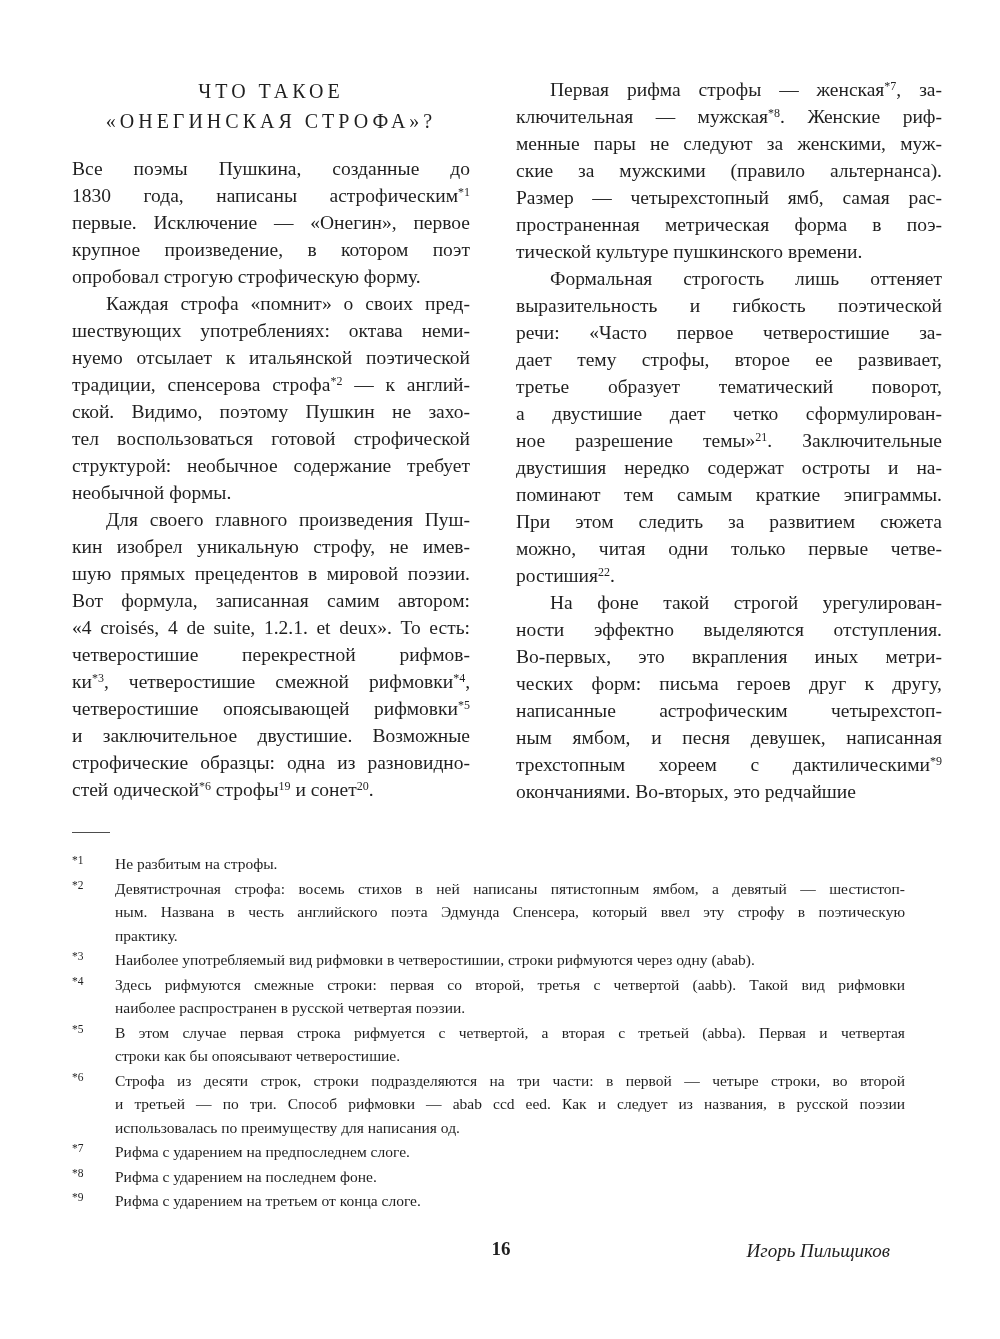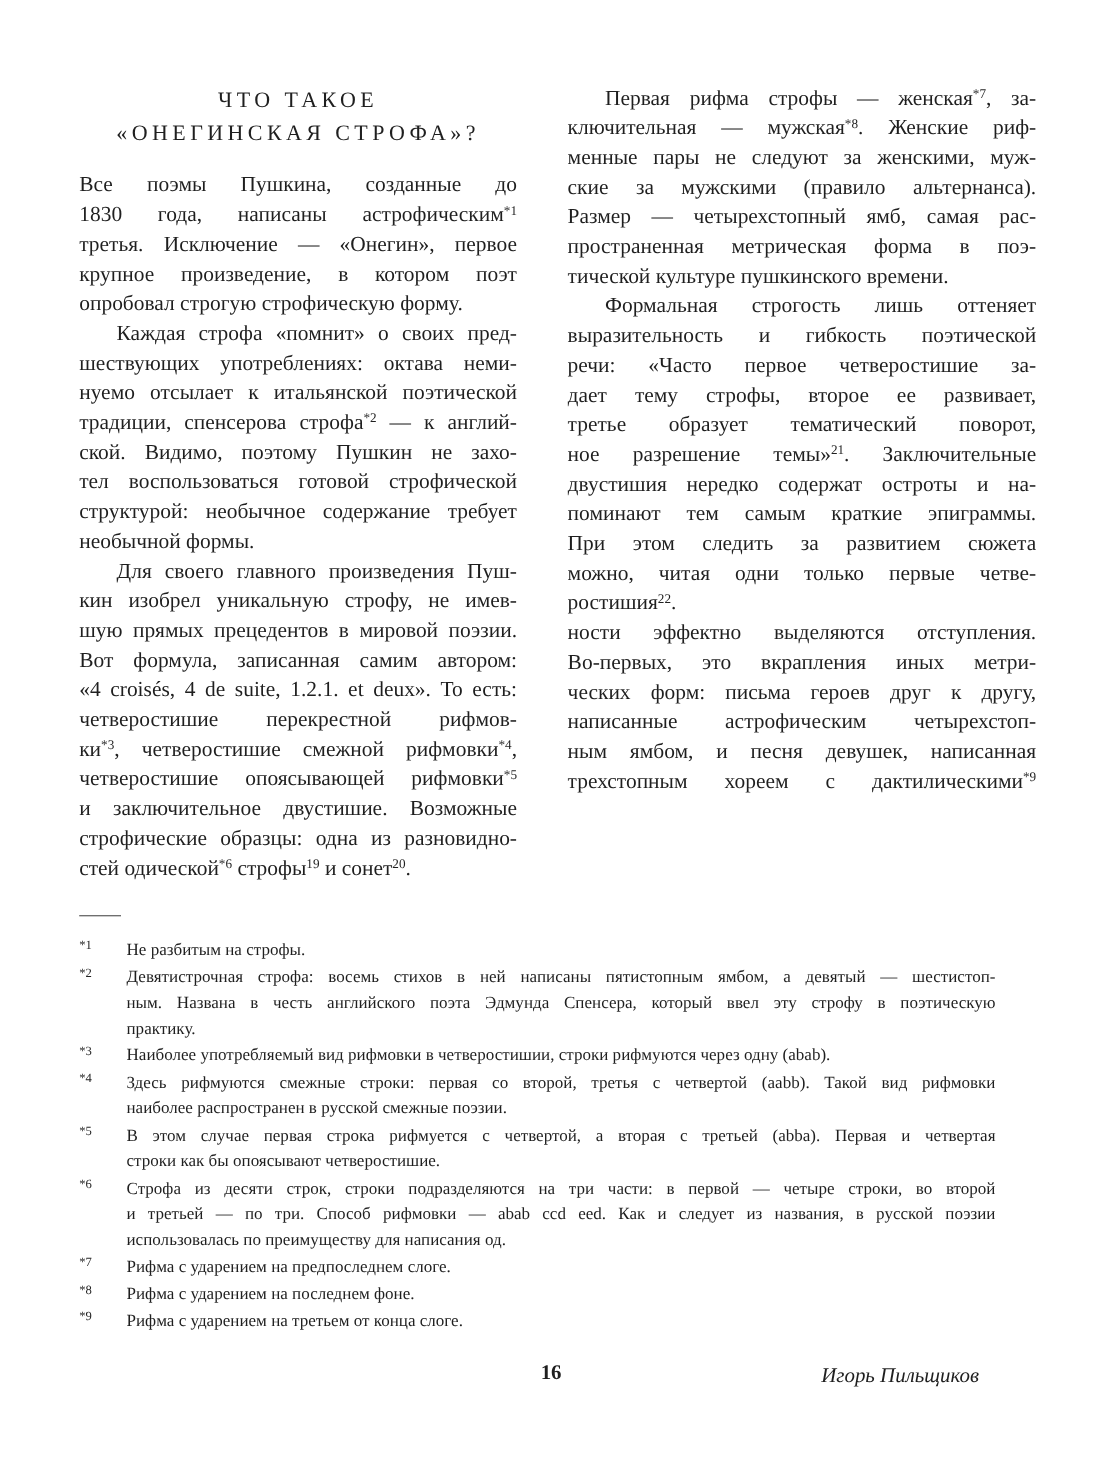--- a/index.html
+++ b/index.html
@@ -48,21 +48,21 @@
 
   <div class="columns">
     <div class="col-left">
       <div class="title">
         <div class="title-line">ЧТО ТАКОЕ</div>
         <div class="title-line">«ОНЕГИНСКАЯ СТРОФА»?</div>
       </div>
       <div class="col-body" id="col-left-body">
           <div class="line">Все поэмы Пушкина, созданные до</div>
           <div class="line">1830 года, написаны астрофическим<span class="sup">*1</span></div>
-          <div class="line">третья. Исключение — «Онегин», первое</div>
+          <div class="line">первые. Исключение — «Онегин», первое</div>
           <div class="line">крупное произведение, в котором поэт</div>
           <div class="line last">опробовал строгую строфическую форму.</div>
           <div class="line indent">Каждая строфа «помнит» о своих пред-</div>
           <div class="line">шествующих употреблениях: октава неми-</div>
           <div class="line">нуемо отсылает к итальянской поэтической</div>
           <div class="line">традиции, спенсерова строфа<span class="sup">*2</span> — к англий-</div>
           <div class="line">ской. Видимо, поэтому Пушкин не захо-</div>
           <div class="line">тел воспользоваться готовой строфической</div>
           <div class="line">структурой: необычное содержание требует</div>
           <div class="line last">необычной формы.</div>
@@ -86,32 +86,35 @@
           <div class="line">менные пары не следуют за женскими, муж-</div>
           <div class="line">ские за мужскими (правило альтернанса).</div>
           <div class="line">Размер — четырехстопный ямб, самая рас-</div>
           <div class="line">пространенная метрическая форма в поэ-</div>
           <div class="line last">тической культуре пушкинского времени.</div>
           <div class="line indent">Формальная строгость лишь оттеняет</div>
           <div class="line">выразительность и гибкость поэтической</div>
           <div class="line">речи: «Часто первое четверостишие за-</div>
           <div class="line">дает тему строфы, второе ее развивает,</div>
           <div class="line">третье образует тематический поворот,</div>
+          <div class="line">а двустишие дает четко сформулирован-</div>
           <div class="line">ное разрешение темы»<span class="sup">21</span>. Заключительные</div>
           <div class="line">двустишия нередко содержат остроты и на-</div>
           <div class="line">поминают тем самым краткие эпиграммы.</div>
           <div class="line">При этом следить за развитием сюжета</div>
           <div class="line">можно, читая одни только первые четве-</div>
           <div class="line last">ростишия<span class="sup">22</span>.</div>
+          <div class="line indent">На фоне такой строгой урегулирован-</div>
           <div class="line">ности эффектно выделяются отступления.</div>
           <div class="line">Во-первых, это вкрапления иных метри-</div>
           <div class="line">ческих форм: письма героев друг к другу,</div>
           <div class="line">написанные астрофическим четырехстоп-</div>
           <div class="line">ным ямбом, и песня девушек, написанная</div>
           <div class="line">трехстопным хореем с дактилическими<span class="sup">*9</span></div>
+          <div class="line last">окончаниями. Во-вторых, это редчайшие</div>
         </div>
     </div>
   </div>
 
   <div class="fn-rule"></div>
 
   <div class="footnotes" id="footnotes">
       <div class="fn-row">
         <div class="fn-marker">*1</div>
         <div class="fn-text">
@@ -129,21 +132,21 @@
       <div class="fn-row">
         <div class="fn-marker">*3</div>
         <div class="fn-text">
           <div class="fn-line last">Наиболее употребляемый вид рифмовки в четверостишии, строки рифмуются через одну (abab).</div>
         </div>
       </div>
       <div class="fn-row">
         <div class="fn-marker">*4</div>
         <div class="fn-text">
           <div class="fn-line">Здесь рифмуются смежные строки: первая со второй, третья с четвертой (aabb). Такой вид рифмовки</div>
-          <div class="fn-line last">наиболее распространен в русской смежные поэзии.</div>
+          <div class="fn-line last">наиболее распространен в русской четвертая поэзии.</div>
         </div>
       </div>
       <div class="fn-row">
         <div class="fn-marker">*5</div>
         <div class="fn-text">
           <div class="fn-line">В этом случае первая строка рифмуется с четвертой, а вторая с третьей (abba). Первая и четвертая</div>
           <div class="fn-line last">строки как бы опоясывают четверостишие.</div>
         </div>
       </div>
       <div class="fn-row">

